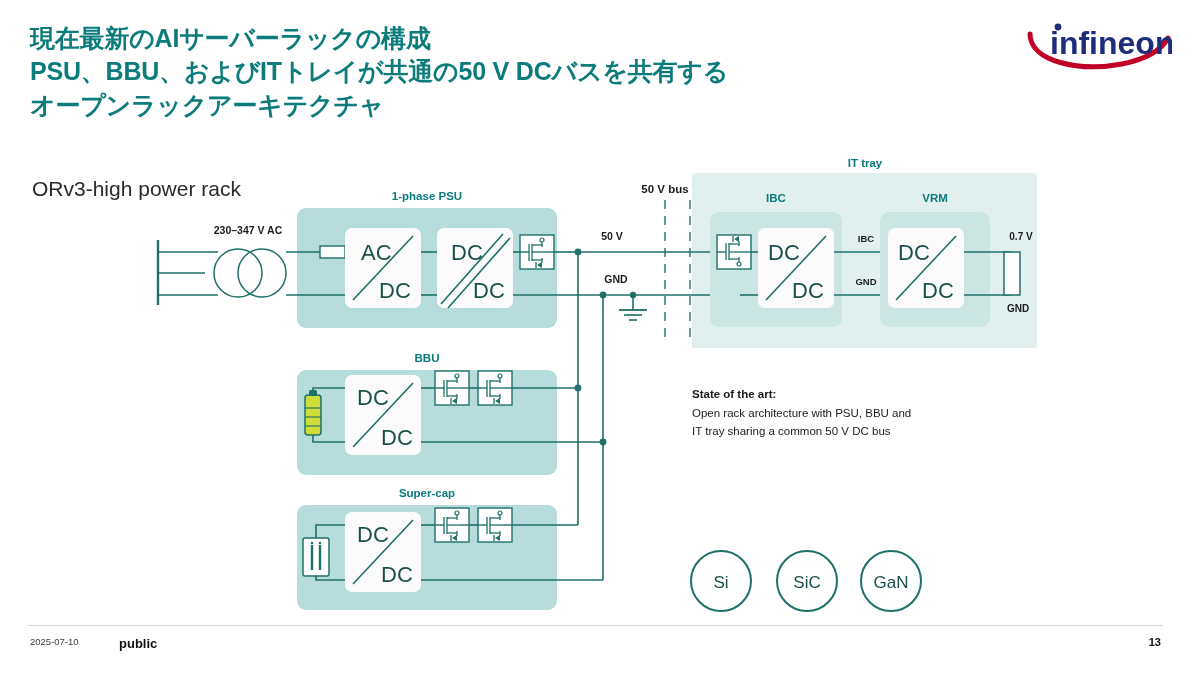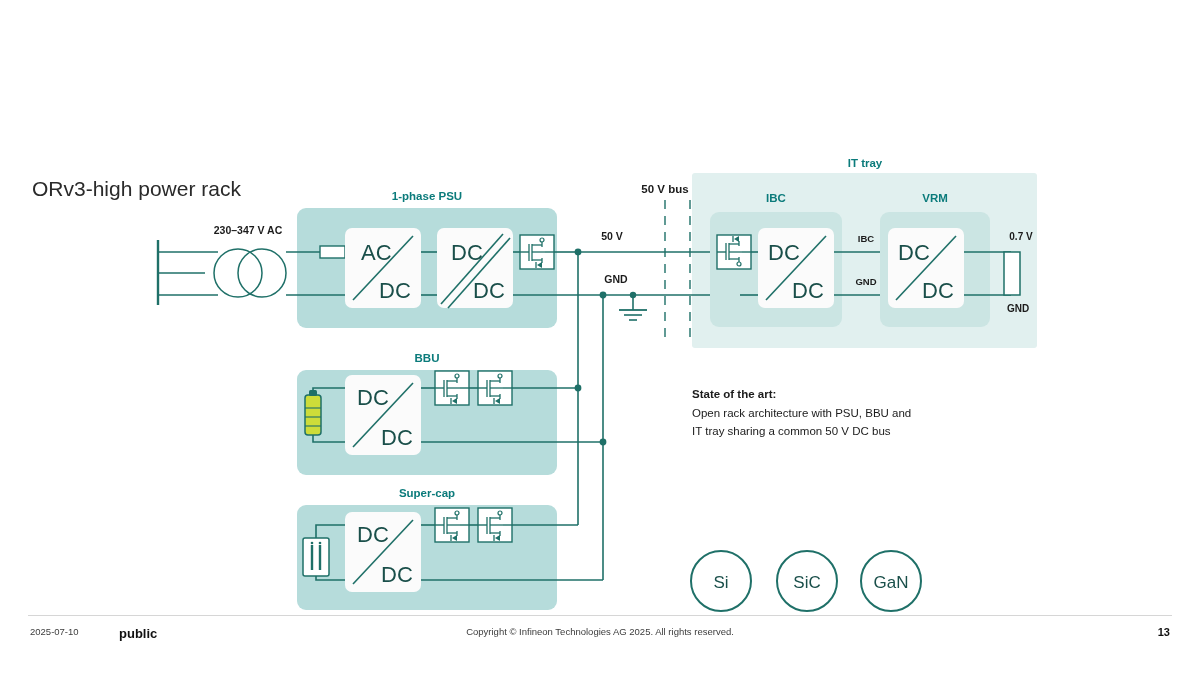--- a/index.html
+++ b/index.html
@@ -18,35 +18,47 @@
   }
   .title div{white-space:nowrap;}
 
   
   .logo{position:absolute;right:28px;top:14px;width:150px;height:56px;}
 
   
   .diagram{position:absolute;left:0;top:140px;width:1200px;height:500px;}
 
   
-  .footer{position:absolute;left:0;right:0;bottom:0;height:60px;}
+  .footer{position:absolute;left:0;right:9px;bottom:0;height:50px;}
   .footer .rule{position:absolute;left:28px;right:28px;top:0;height:1px;background:#d6d6d6;}
   .f-date{position:absolute;left:30px;top:11px;font-size:9.5px;color:#3c3c3c;}
   .f-class{position:absolute;left:119px;top:11px;font-size:13px;color:#111;font-weight:bold;}
   .f-copy{position:absolute;left:0;right:0;top:11px;text-align:center;font-size:9.5px;color:#3c3c3c;}
   .f-page{position:absolute;right:30px;top:11px;font-size:11px;color:#111;font-weight:bold;}
 
   svg text{font-family:"Liberation Sans", sans-serif;}
 </style>
 </head>
 <body>
 
 <div class="slide">
 
-
+  <div class="title">
+    <div>現在最新のAIサーバーラックの構成</div>
+    <div>PSU、BBU、およびITトレイが共通の50 V DCバスを共有する</div>
+    <div>オープンラックアーキテクチャ</div>
+  </div>
+
+  <div class="logo">
+    <svg width="150" height="56" viewBox="0 0 150 56">
+      <path d="M8 20 C8 48, 58 58, 100 50 C125 45, 140 35, 146 24" fill="none" stroke="#c00024" stroke-width="5" stroke-linecap="round"></path>
+      <text x="28" y="40" font-size="32" font-weight="bold" fill="#1d2d7a">infineon</text>
+      <circle cx="36" cy="13" r="3.4" fill="#1d2d7a"></circle>
+    </svg>
+  </div>
 
   <div class="diagram">
   <svg width="1200" height="500" viewBox="0 0 1200 500">
     <defs>
       <g id="mosfet">
         <rect x="0" y="0" width="34" height="34" fill="#ffffff" stroke="#1f7068" stroke-width="1.4"></rect>
         <line x1="0" y1="17" x2="9" y2="17" stroke="#1f7068" stroke-width="1.4"></line>
         <line x1="25" y1="17" x2="34" y2="17" stroke="#1f7068" stroke-width="1.4"></line>
         <line x1="9" y1="9" x2="9" y2="26" stroke="#1f7068" stroke-width="1.3"></line>
         <line x1="12" y1="9" x2="12" y2="26" stroke="#1f7068" stroke-width="1.3"></line>
@@ -240,17 +252,16 @@
       <circle cx="891" cy="441" r="30" fill="none" stroke="#1f7068" stroke-width="2"></circle>
       <text x="891" y="448" font-size="17" fill="#1a4f4a" text-anchor="middle">GaN</text>
     </g>
   </svg>
   </div>
 
   <div class="footer">
     <div class="rule"></div>
     <div class="f-date">2025-07-10</div>
     <div class="f-class">public</div>
-    <div class="f-copy">Copyright © Infineon  Technologies AG 2025. All rights reserved.</div>
     <div class="f-page">13</div>
   </div>
 
 </div>
 
 </body></html>

